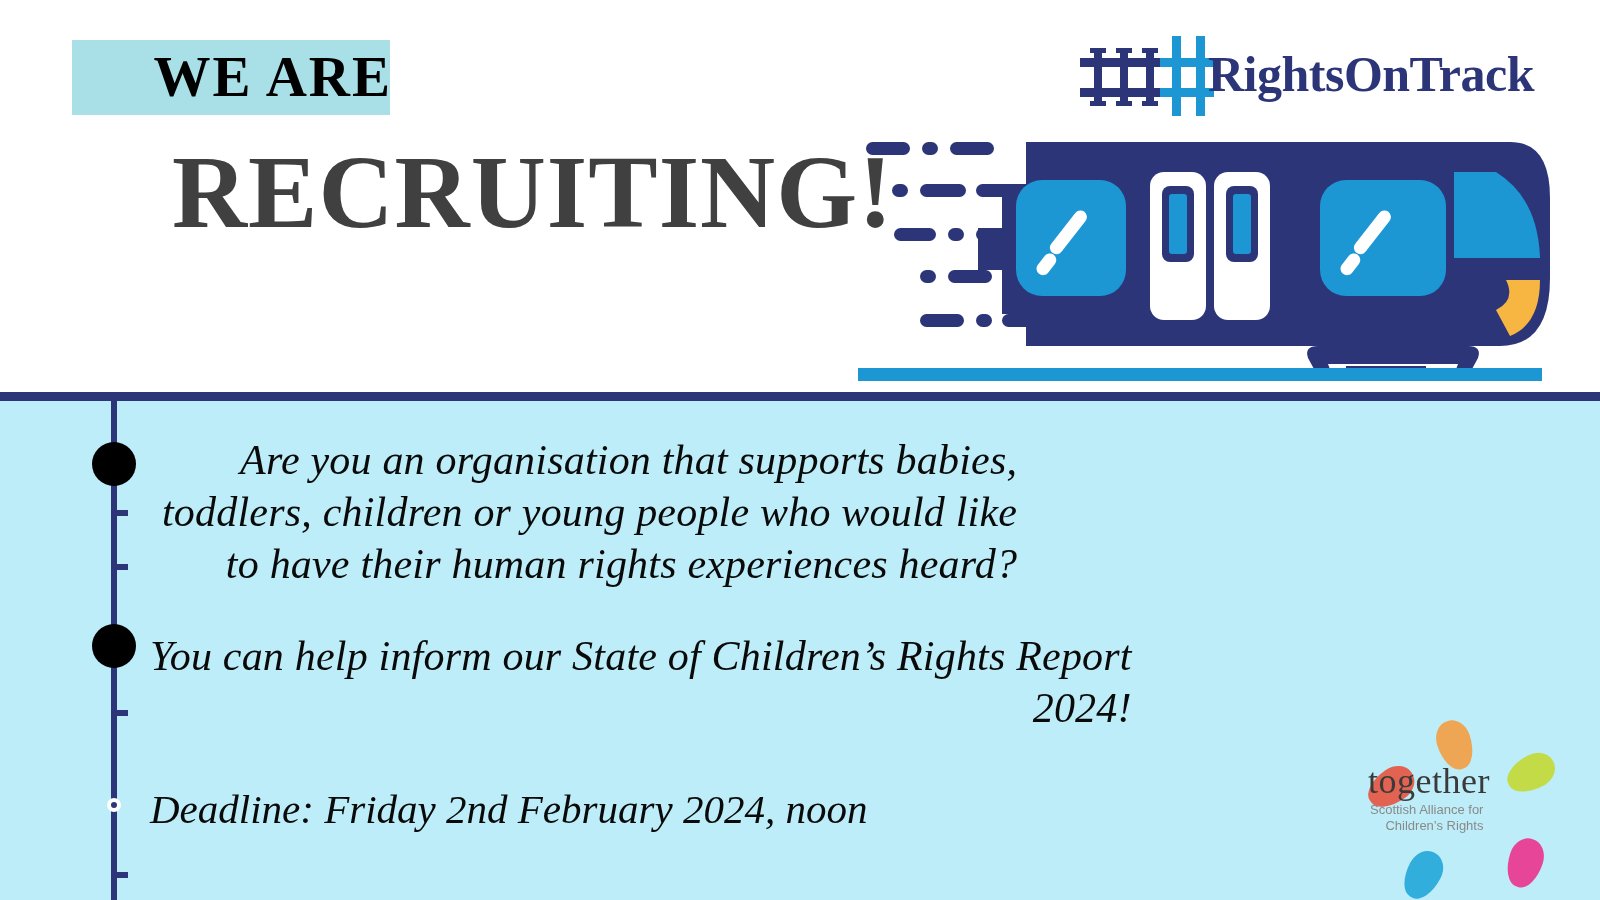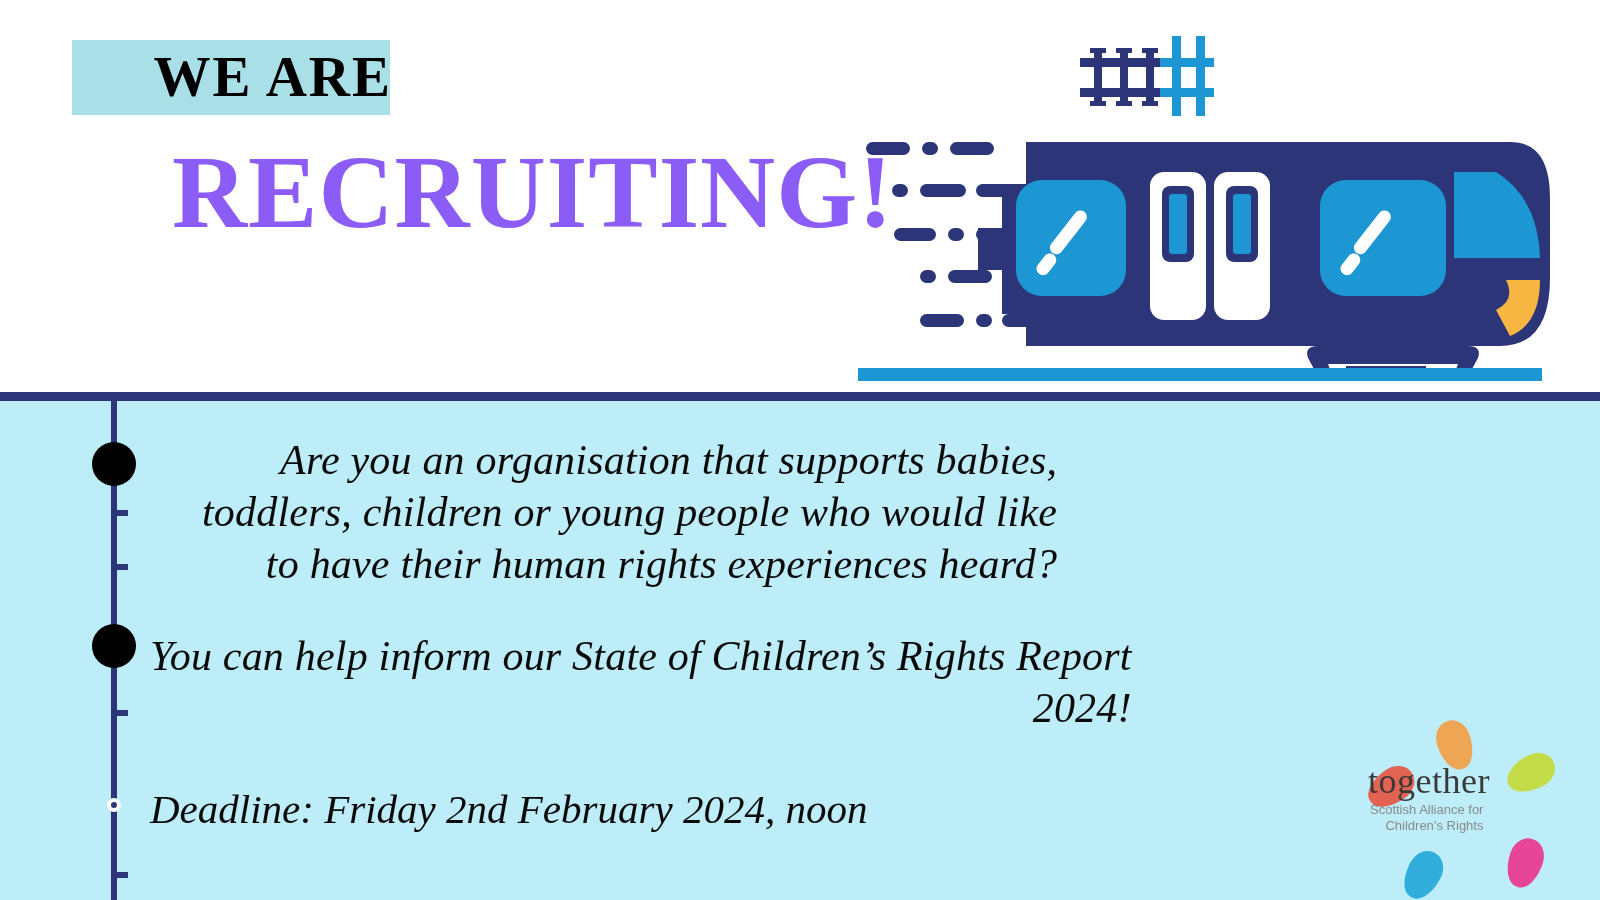--- a/index.html
+++ b/index.html
@@ -74,21 +74,21 @@
 
   
   .recruiting {
     position: absolute;
     left: 172px;
     top: 132px;
     font-family: "Liberation Serif", "DejaVu Serif", serif;
     font-weight: bold;
     font-size: 104px;
     letter-spacing: 1px;
-    color: #8b5cf6;
+    color: #404040;
     white-space: nowrap;
   }
 
   
   .brand {
     position: absolute;
     left: 1076px;
     top: 30px;
     width: 470px;
     height: 90px;
@@ -180,21 +180,21 @@
   .bullet-text {
     font-family: "Liberation Serif", "DejaVu Serif", serif;
     font-style: italic;
     font-size: 42px;
     line-height: 52px;
     color: #0a0a0a;
     margin: 0;
     white-space: pre-line;
     letter-spacing: 0.2px;
   }
-  .bullet-1 { position: absolute; left: 4px; top: 10px; margin-left: 40px; }
+  .bullet-1 { position: absolute; left: 4px; top: 10px; }
   .bullet-2 { position: absolute; left: -8px; top: 206px; }
   .deadline {
     position: absolute;
     left: -8px;
     top: 360px;
     font-family: "Liberation Serif", "DejaVu Serif", serif;
     font-style: italic;
     font-weight: normal;
     font-size: 41px;
     line-height: 50px;
@@ -268,20 +268,21 @@
         <rect x="14" y="71" width="16" height="5" fill="#2b3578"></rect>
         <rect x="40" y="71" width="16" height="5" fill="#2b3578"></rect>
         <rect x="66" y="71" width="16" height="5" fill="#2b3578"></rect>
 
         <rect x="84" y="28" width="54" height="9" fill="#1c97d4"></rect>
         <rect x="84" y="58" width="54" height="9" fill="#1c97d4"></rect>
         <rect x="96" y="6" width="9" height="80" fill="#1c97d4"></rect>
         <rect x="120" y="6" width="9" height="80" fill="#1c97d4"></rect>
       </svg>
     </div>
+    <div class="brand-name">RightsOnTrack</div>
   </div>
 
   <div class="train">
     <svg viewBox="0 0 710 262" width="710" height="262">
 
       <g fill="#2b3578">
         <rect x="16" y="14" width="44" height="13" rx="6.5"></rect>
         <rect x="72" y="14" width="16" height="13" rx="6.5"></rect>
         <rect x="100" y="14" width="44" height="13" rx="6.5"></rect>
         <rect x="42" y="56" width="16" height="13" rx="6.5"></rect>

